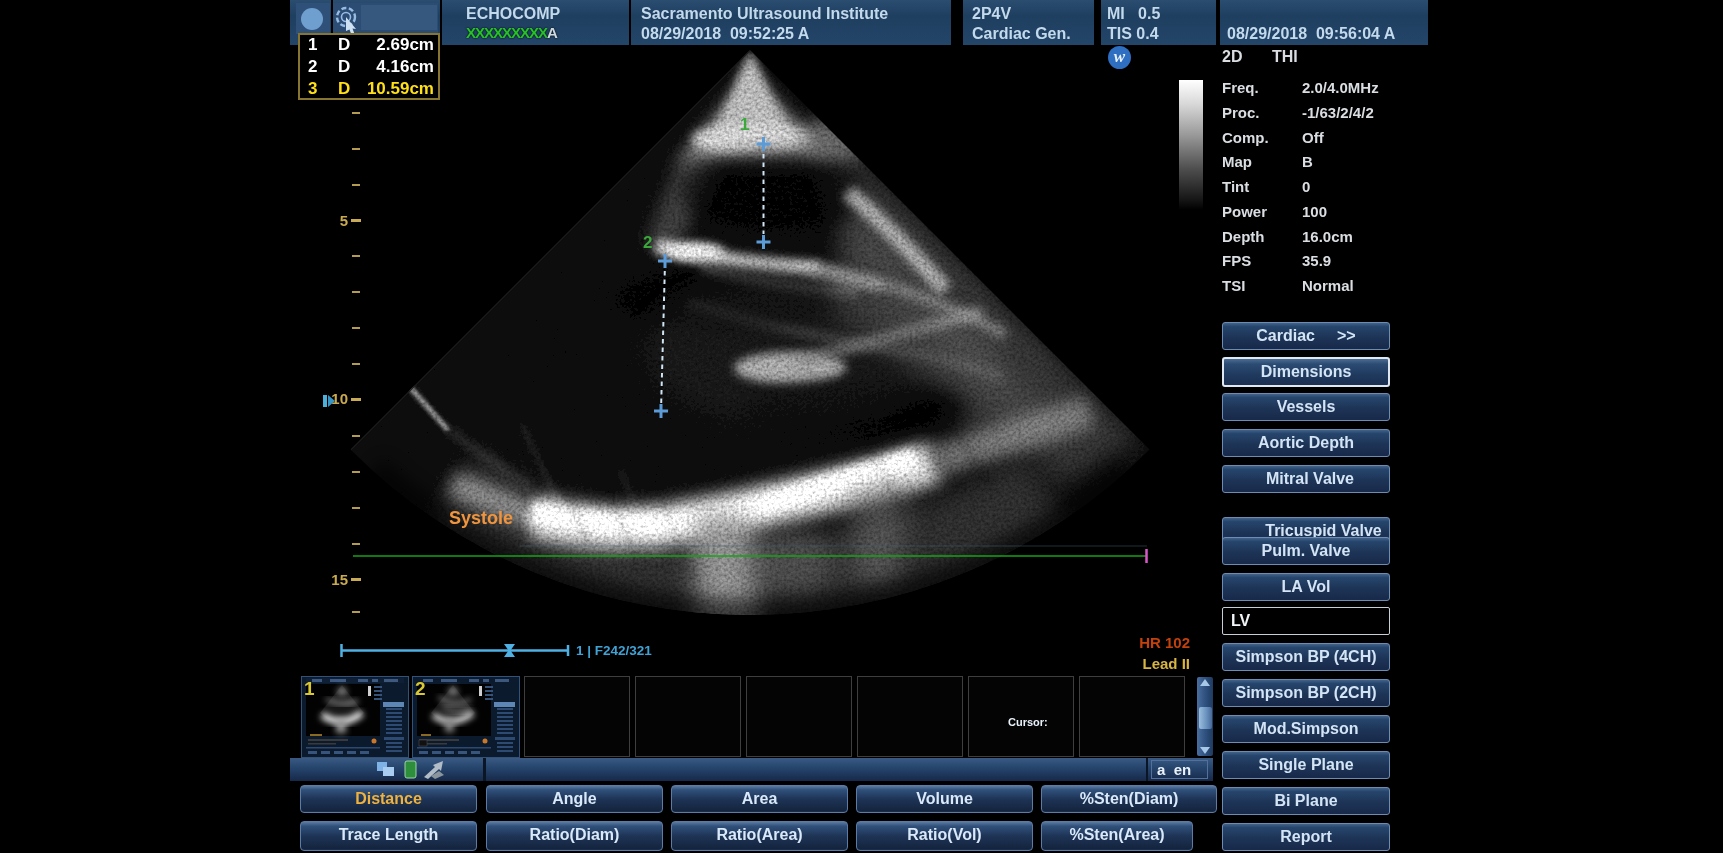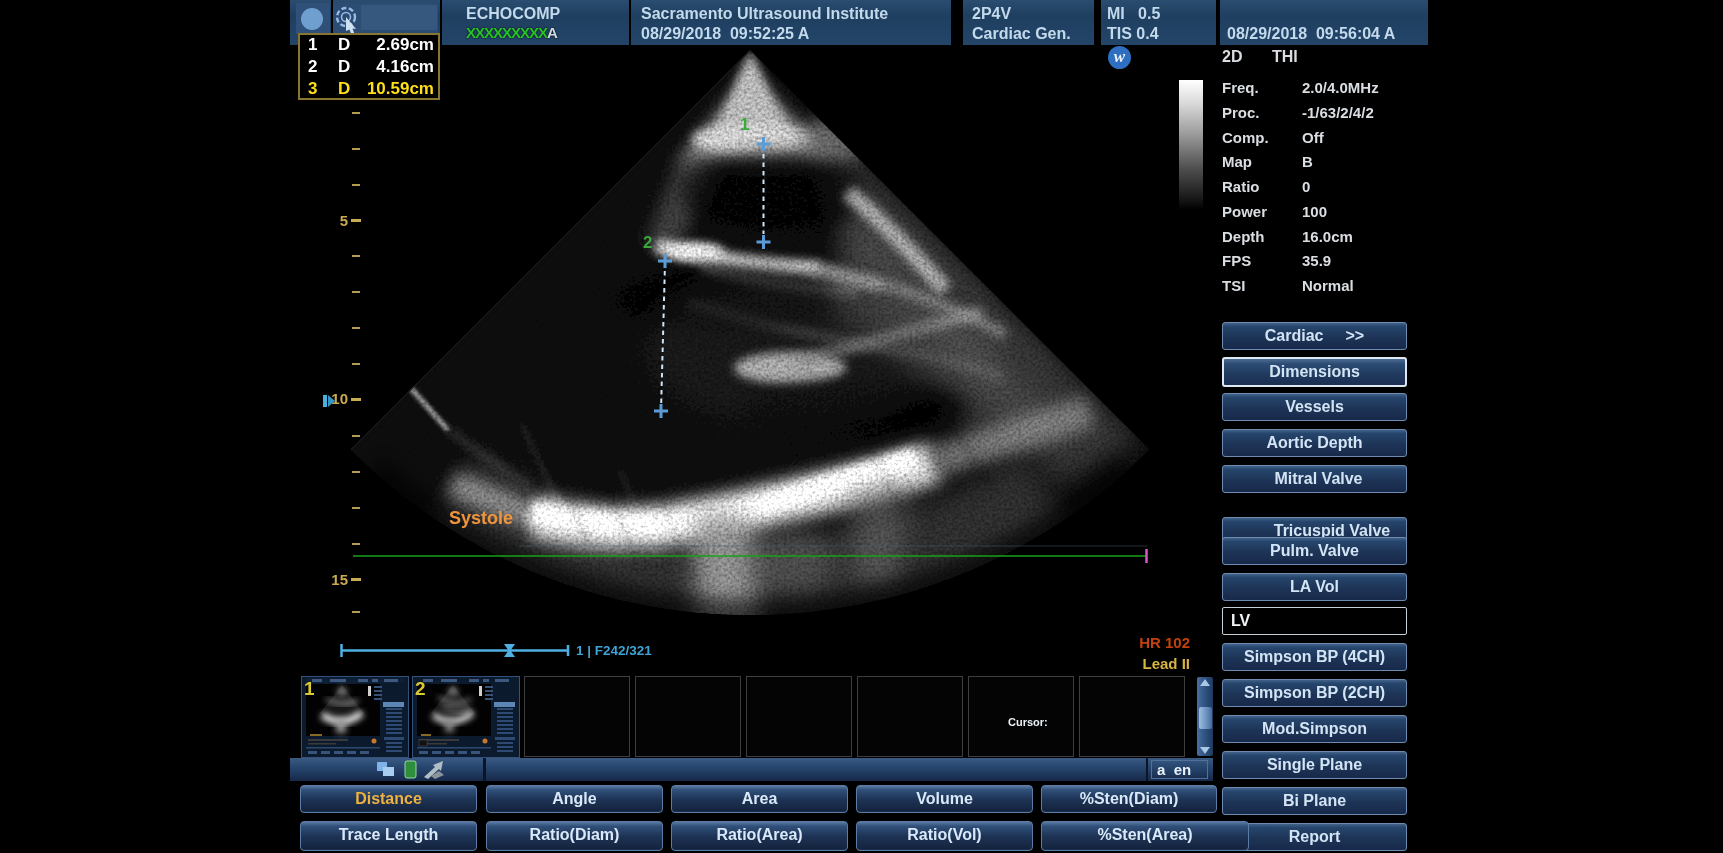--- a/index.html
+++ b/index.html
@@ -1,21 +1,21 @@
 <!DOCTYPE html>
 <html><head>
 <meta charset="utf-8">
 <style>
   * { margin:0; padding:0; box-sizing:border-box; }
   html,body { width:1723px; height:853px; background:#000; overflow:hidden;
     font-family:"Liberation Sans", sans-serif; }
   .abs { position:absolute; }
   .navy { background:linear-gradient(#2a4d70 0%,#1f3f60 35%,#234568 100%); }
   .bartxt { color:#c3d9ec; font-weight:bold; font-size:16px; line-height:20px; }
-  .btn { position:absolute; left:1222px; width:185px; height:28px;
+  .btn { position:absolute; left:1222px; width:168px; height:28px;
     background:linear-gradient(#41628a 0%,#26456c 14%,#1d3456 55%,#18294b 100%);
     border:1px solid #6d8cb2; border-radius:3px;
     color:#d3e4f5; font-weight:bold; font-size:16px; text-align:center; line-height:25px; }
   .bbtn { position:absolute; height:28px;
     background:linear-gradient(#5a7aa2 0%,#30507a 15%,#1e3456 50%,#14243e 95%,#1b3252);
     border:1px solid #5c7ca8; border-radius:4px;
     color:#d9e9f9; font-weight:bold; font-size:16px; text-align:center; line-height:26px; }
   .prow { position:absolute; color:#dadee2; font-weight:bold; font-size:15px; }
   .tick { position:absolute; width:8px; height:2px; background:#b49b50; left:352px; }
   .mtick { position:absolute; width:10px; height:3px; background:#c9ab56; left:351px; }
@@ -189,21 +189,21 @@
 <div class="abs prow" style="left:1222px; top:48px; font-size:16px;">2D</div>
 <div class="abs prow" style="left:1272px; top:48px; font-size:16px;">THI</div>
 <div class="abs prow" style="left:1222px; top:79px;">Freq.</div>
 <div class="abs prow" style="left:1302px; top:79px;">2.0/4.0MHz</div>
 <div class="abs prow" style="left:1222px; top:104px;">Proc.</div>
 <div class="abs prow" style="left:1302px; top:104px;">-1/63/2/4/2</div>
 <div class="abs prow" style="left:1222px; top:129px;">Comp.</div>
 <div class="abs prow" style="left:1302px; top:129px;">Off</div>
 <div class="abs prow" style="left:1222px; top:153px;">Map</div>
 <div class="abs prow" style="left:1302px; top:153px;">B</div>
-<div class="abs prow" style="left:1222px; top:178px;">Ratio</div>
+<div class="abs prow" style="left:1222px; top:178px;">Tint</div>
 <div class="abs prow" style="left:1302px; top:178px;">0</div>
 <div class="abs prow" style="left:1222px; top:203px;">Power</div>
 <div class="abs prow" style="left:1302px; top:203px;">100</div>
 <div class="abs prow" style="left:1222px; top:228px;">Depth</div>
 <div class="abs prow" style="left:1302px; top:228px;">16.0cm</div>
 <div class="abs prow" style="left:1222px; top:252px;">FPS</div>
 <div class="abs prow" style="left:1302px; top:252px;">35.9</div>
 <div class="abs prow" style="left:1222px; top:277px;">TSI</div>
 <div class="abs prow" style="left:1302px; top:277px;">Normal</div>
 
@@ -404,13 +404,13 @@
 
 <div class="bbtn" style="left:300px; top:785px; width:177px; color:#efb23e;">Distance</div>
 <div class="bbtn" style="left:486px; top:785px; width:177px;">Angle</div>
 <div class="bbtn" style="left:671px; top:785px; width:177px;">Area</div>
 <div class="bbtn" style="left:856px; top:785px; width:177px;">Volume</div>
 <div class="bbtn" style="left:1041px; top:785px; width:176px;">%Sten(Diam)</div>
 <div class="bbtn" style="left:300px; top:821px; width:177px; height:30px;">Trace Length</div>
 <div class="bbtn" style="left:486px; top:821px; width:177px; height:30px;">Ratio(Diam)</div>
 <div class="bbtn" style="left:671px; top:821px; width:177px; height:30px;">Ratio(Area)</div>
 <div class="bbtn" style="left:856px; top:821px; width:177px; height:30px;">Ratio(Vol)</div>
-<div class="bbtn" style="left:1041px; top:821px; width:208px; height:30px;">%Sten(Area)</div>
+<div class="bbtn" style="left:1041px; top:821px; width:152px; height:30px;">%Sten(Area)</div>
 
 </body></html>

